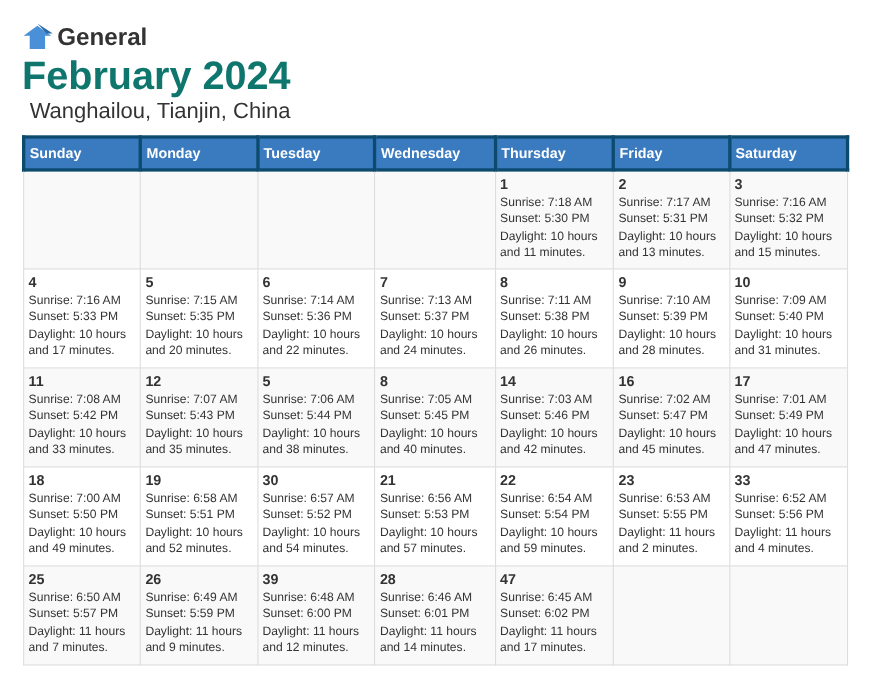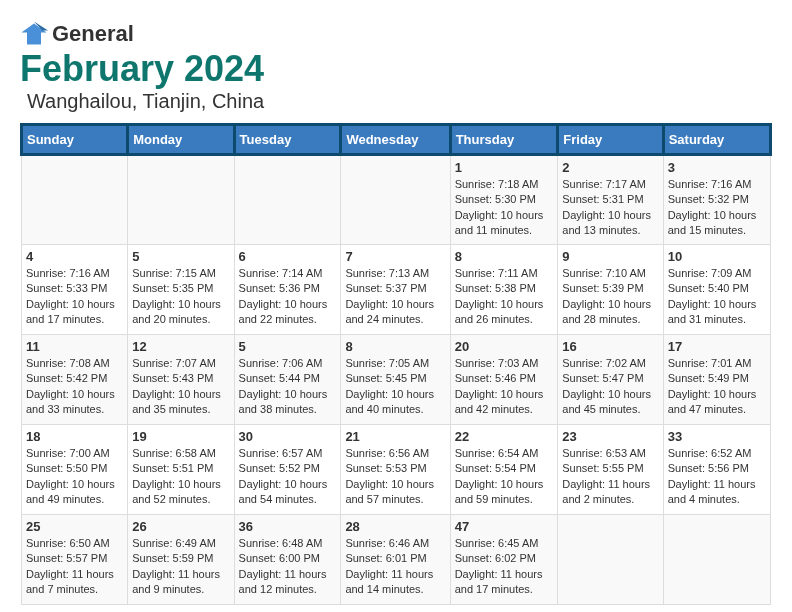--- a/index.html
+++ b/index.html
@@ -189,21 +189,21 @@
         </td>
         <td>
           <span class="day-number">5</span>
           <div class="day-info">Sunrise: 7:06 AM<br>Sunset: 5:44 PM<br>Daylight: 10 hours<br>and 38 minutes.</div>
         </td>
         <td>
           <span class="day-number">8</span>
           <div class="day-info">Sunrise: 7:05 AM<br>Sunset: 5:45 PM<br>Daylight: 10 hours<br>and 40 minutes.</div>
         </td>
         <td>
-          <span class="day-number">20</span>
+          <span class="day-number">14</span>
           <div class="day-info">Sunrise: 7:03 AM<br>Sunset: 5:46 PM<br>Daylight: 10 hours<br>and 42 minutes.</div>
         </td>
         <td>
           <span class="day-number">16</span>
           <div class="day-info">Sunrise: 7:02 AM<br>Sunset: 5:47 PM<br>Daylight: 10 hours<br>and 45 minutes.</div>
         </td>
         <td>
           <span class="day-number">17</span>
           <div class="day-info">Sunrise: 7:01 AM<br>Sunset: 5:49 PM<br>Daylight: 10 hours<br>and 47 minutes.</div>
         </td>
@@ -241,21 +241,21 @@
       <tr>
         <td>
           <span class="day-number">25</span>
           <div class="day-info">Sunrise: 6:50 AM<br>Sunset: 5:57 PM<br>Daylight: 11 hours<br>and 7 minutes.</div>
         </td>
         <td>
           <span class="day-number">26</span>
           <div class="day-info">Sunrise: 6:49 AM<br>Sunset: 5:59 PM<br>Daylight: 11 hours<br>and 9 minutes.</div>
         </td>
         <td>
-          <span class="day-number">36</span>
+          <span class="day-number">39</span>
           <div class="day-info">Sunrise: 6:48 AM<br>Sunset: 6:00 PM<br>Daylight: 11 hours<br>and 12 minutes.</div>
         </td>
         <td>
           <span class="day-number">28</span>
           <div class="day-info">Sunrise: 6:46 AM<br>Sunset: 6:01 PM<br>Daylight: 11 hours<br>and 14 minutes.</div>
         </td>
         <td>
           <span class="day-number">47</span>
           <div class="day-info">Sunrise: 6:45 AM<br>Sunset: 6:02 PM<br>Daylight: 11 hours<br>and 17 minutes.</div>
         </td>

